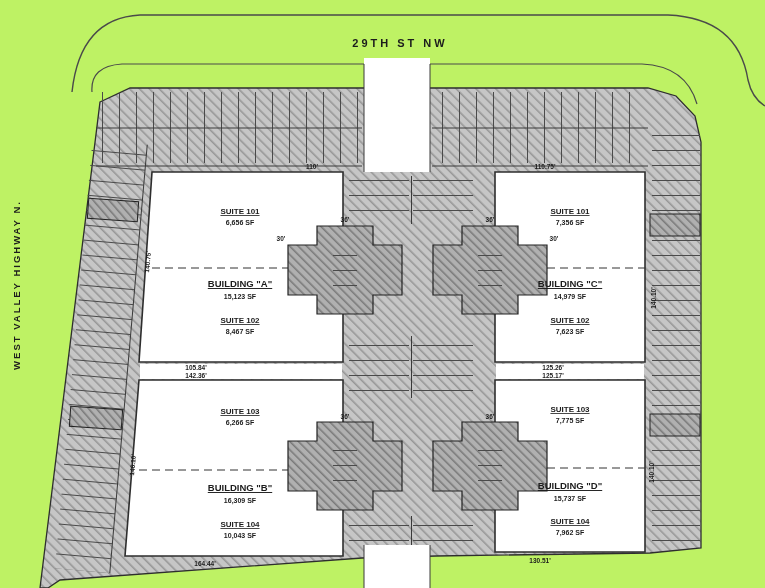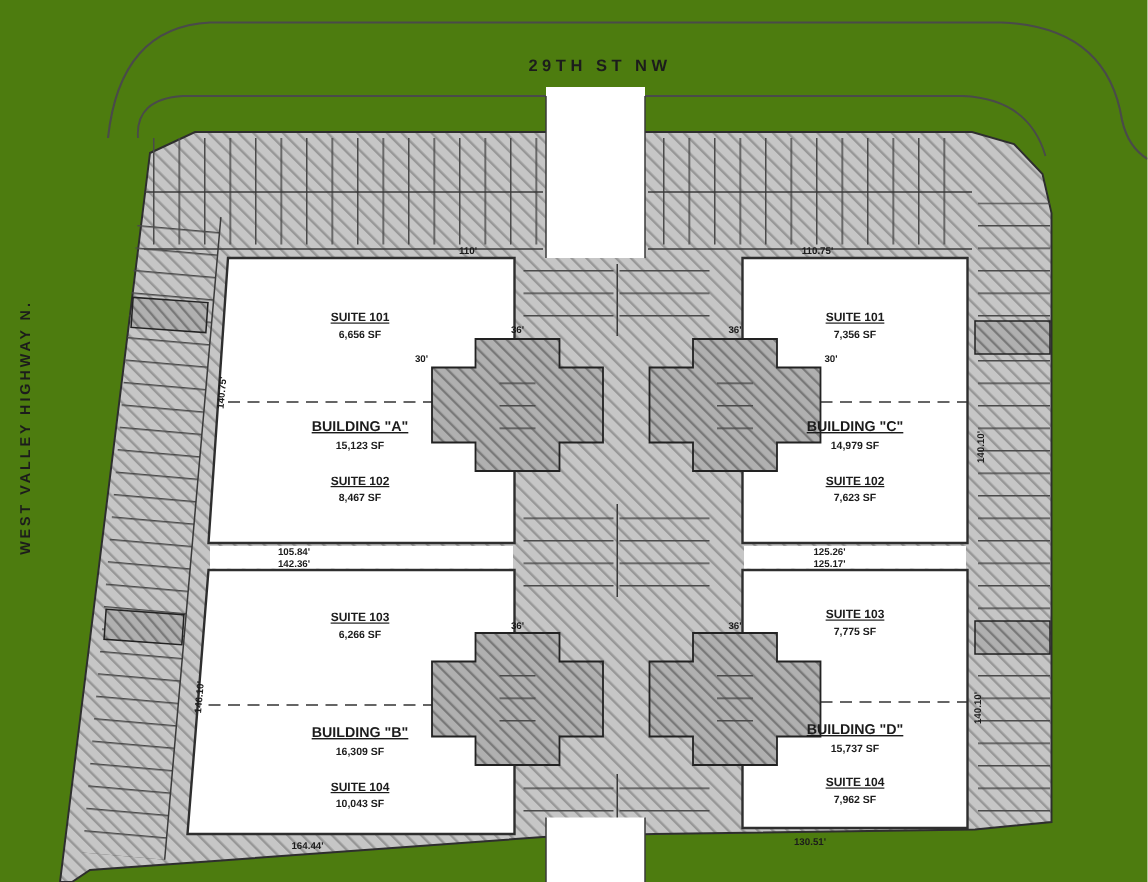--- a/index.html
+++ b/index.html
@@ -1,16 +1,16 @@
 <!DOCTYPE html>
 <html><head>
 <meta charset="utf-8">
 <style>
   html,body{margin:0;padding:0;background:#ffffff;}
-  .page{position:relative;width:765px;height:588px;background:#4d7c0f;overflow:hidden;
+  .page{position:relative;width:765px;height:588px;background:#bef264;overflow:hidden;
         font-family:"Liberation Sans",sans-serif;}
   svg{display:block;}
   svg text{fill:#1c1c1c;font-family:"Liberation Sans",sans-serif;}
   .dim{font-size:6.5px;font-weight:bold;}
   .suite{font-size:8px;font-weight:bold;text-decoration:underline;}
   .sf{font-size:7px;font-weight:bold;}
   .bname{font-size:9.5px;font-weight:bold;text-decoration:underline;}
   .street-label{font-size:11px;font-weight:bold;letter-spacing:3px;}
   .hwy-label{font-size:9.5px;font-weight:bold;letter-spacing:2px;}
 </style>

